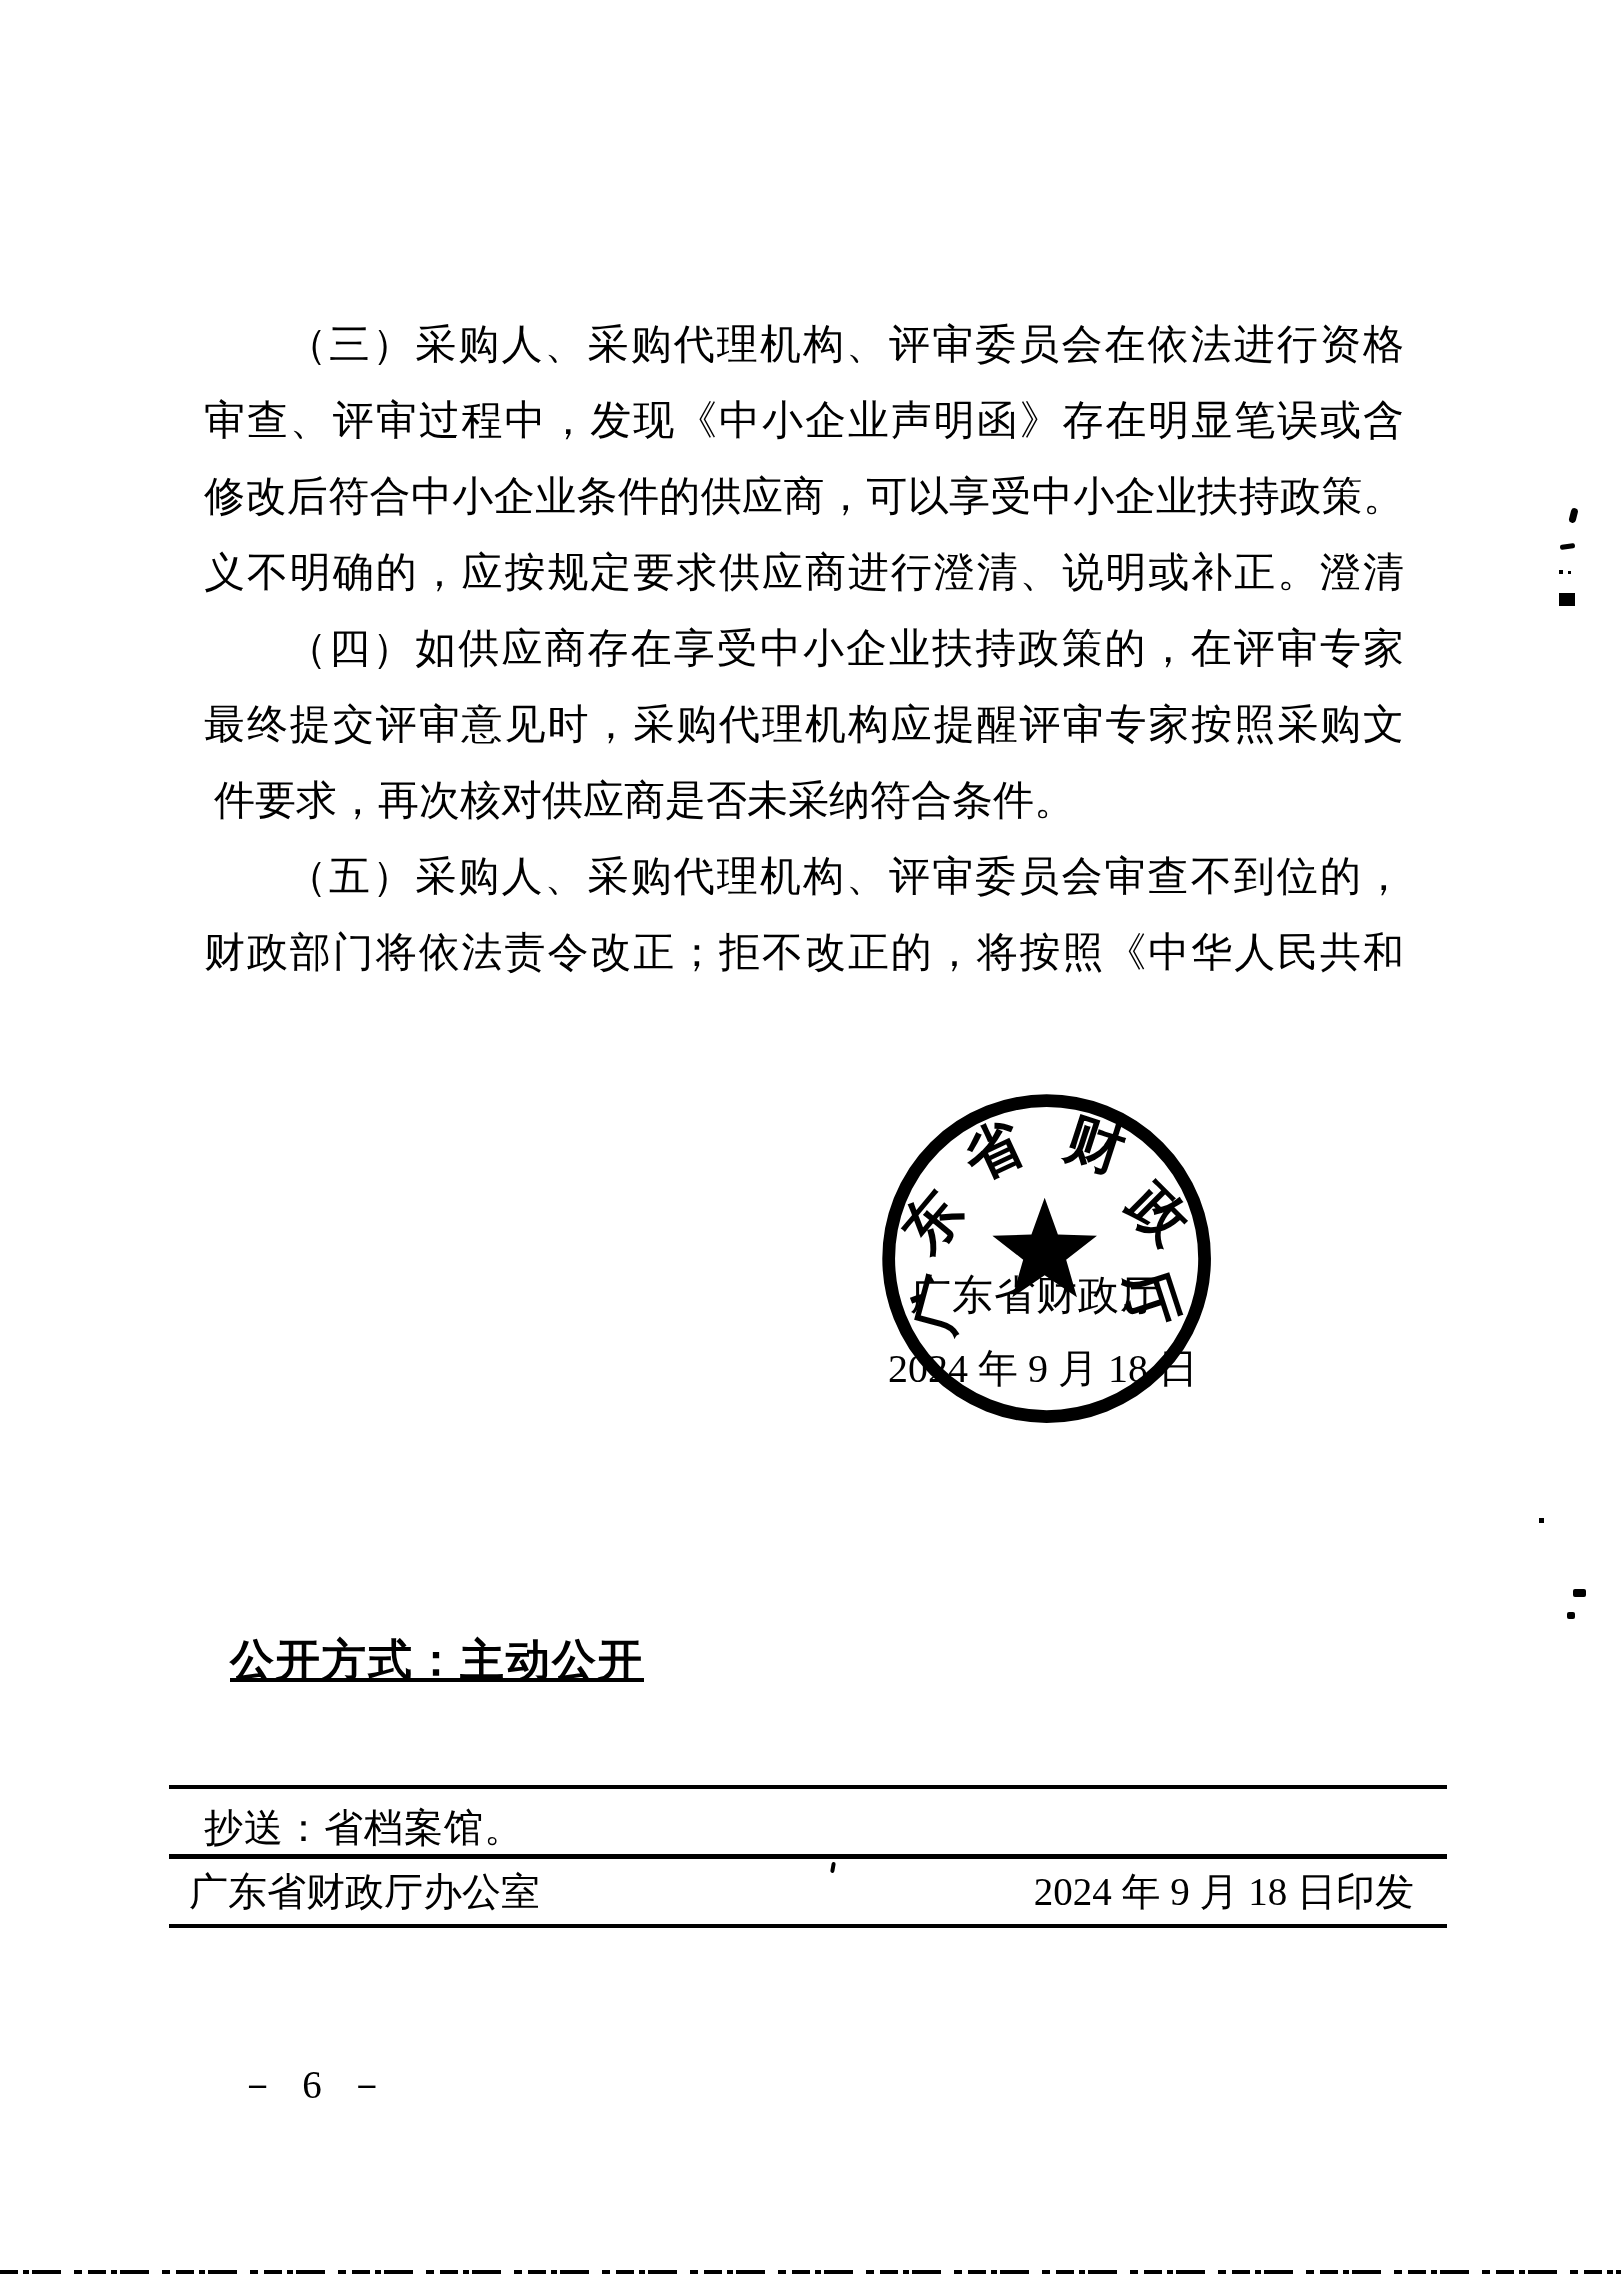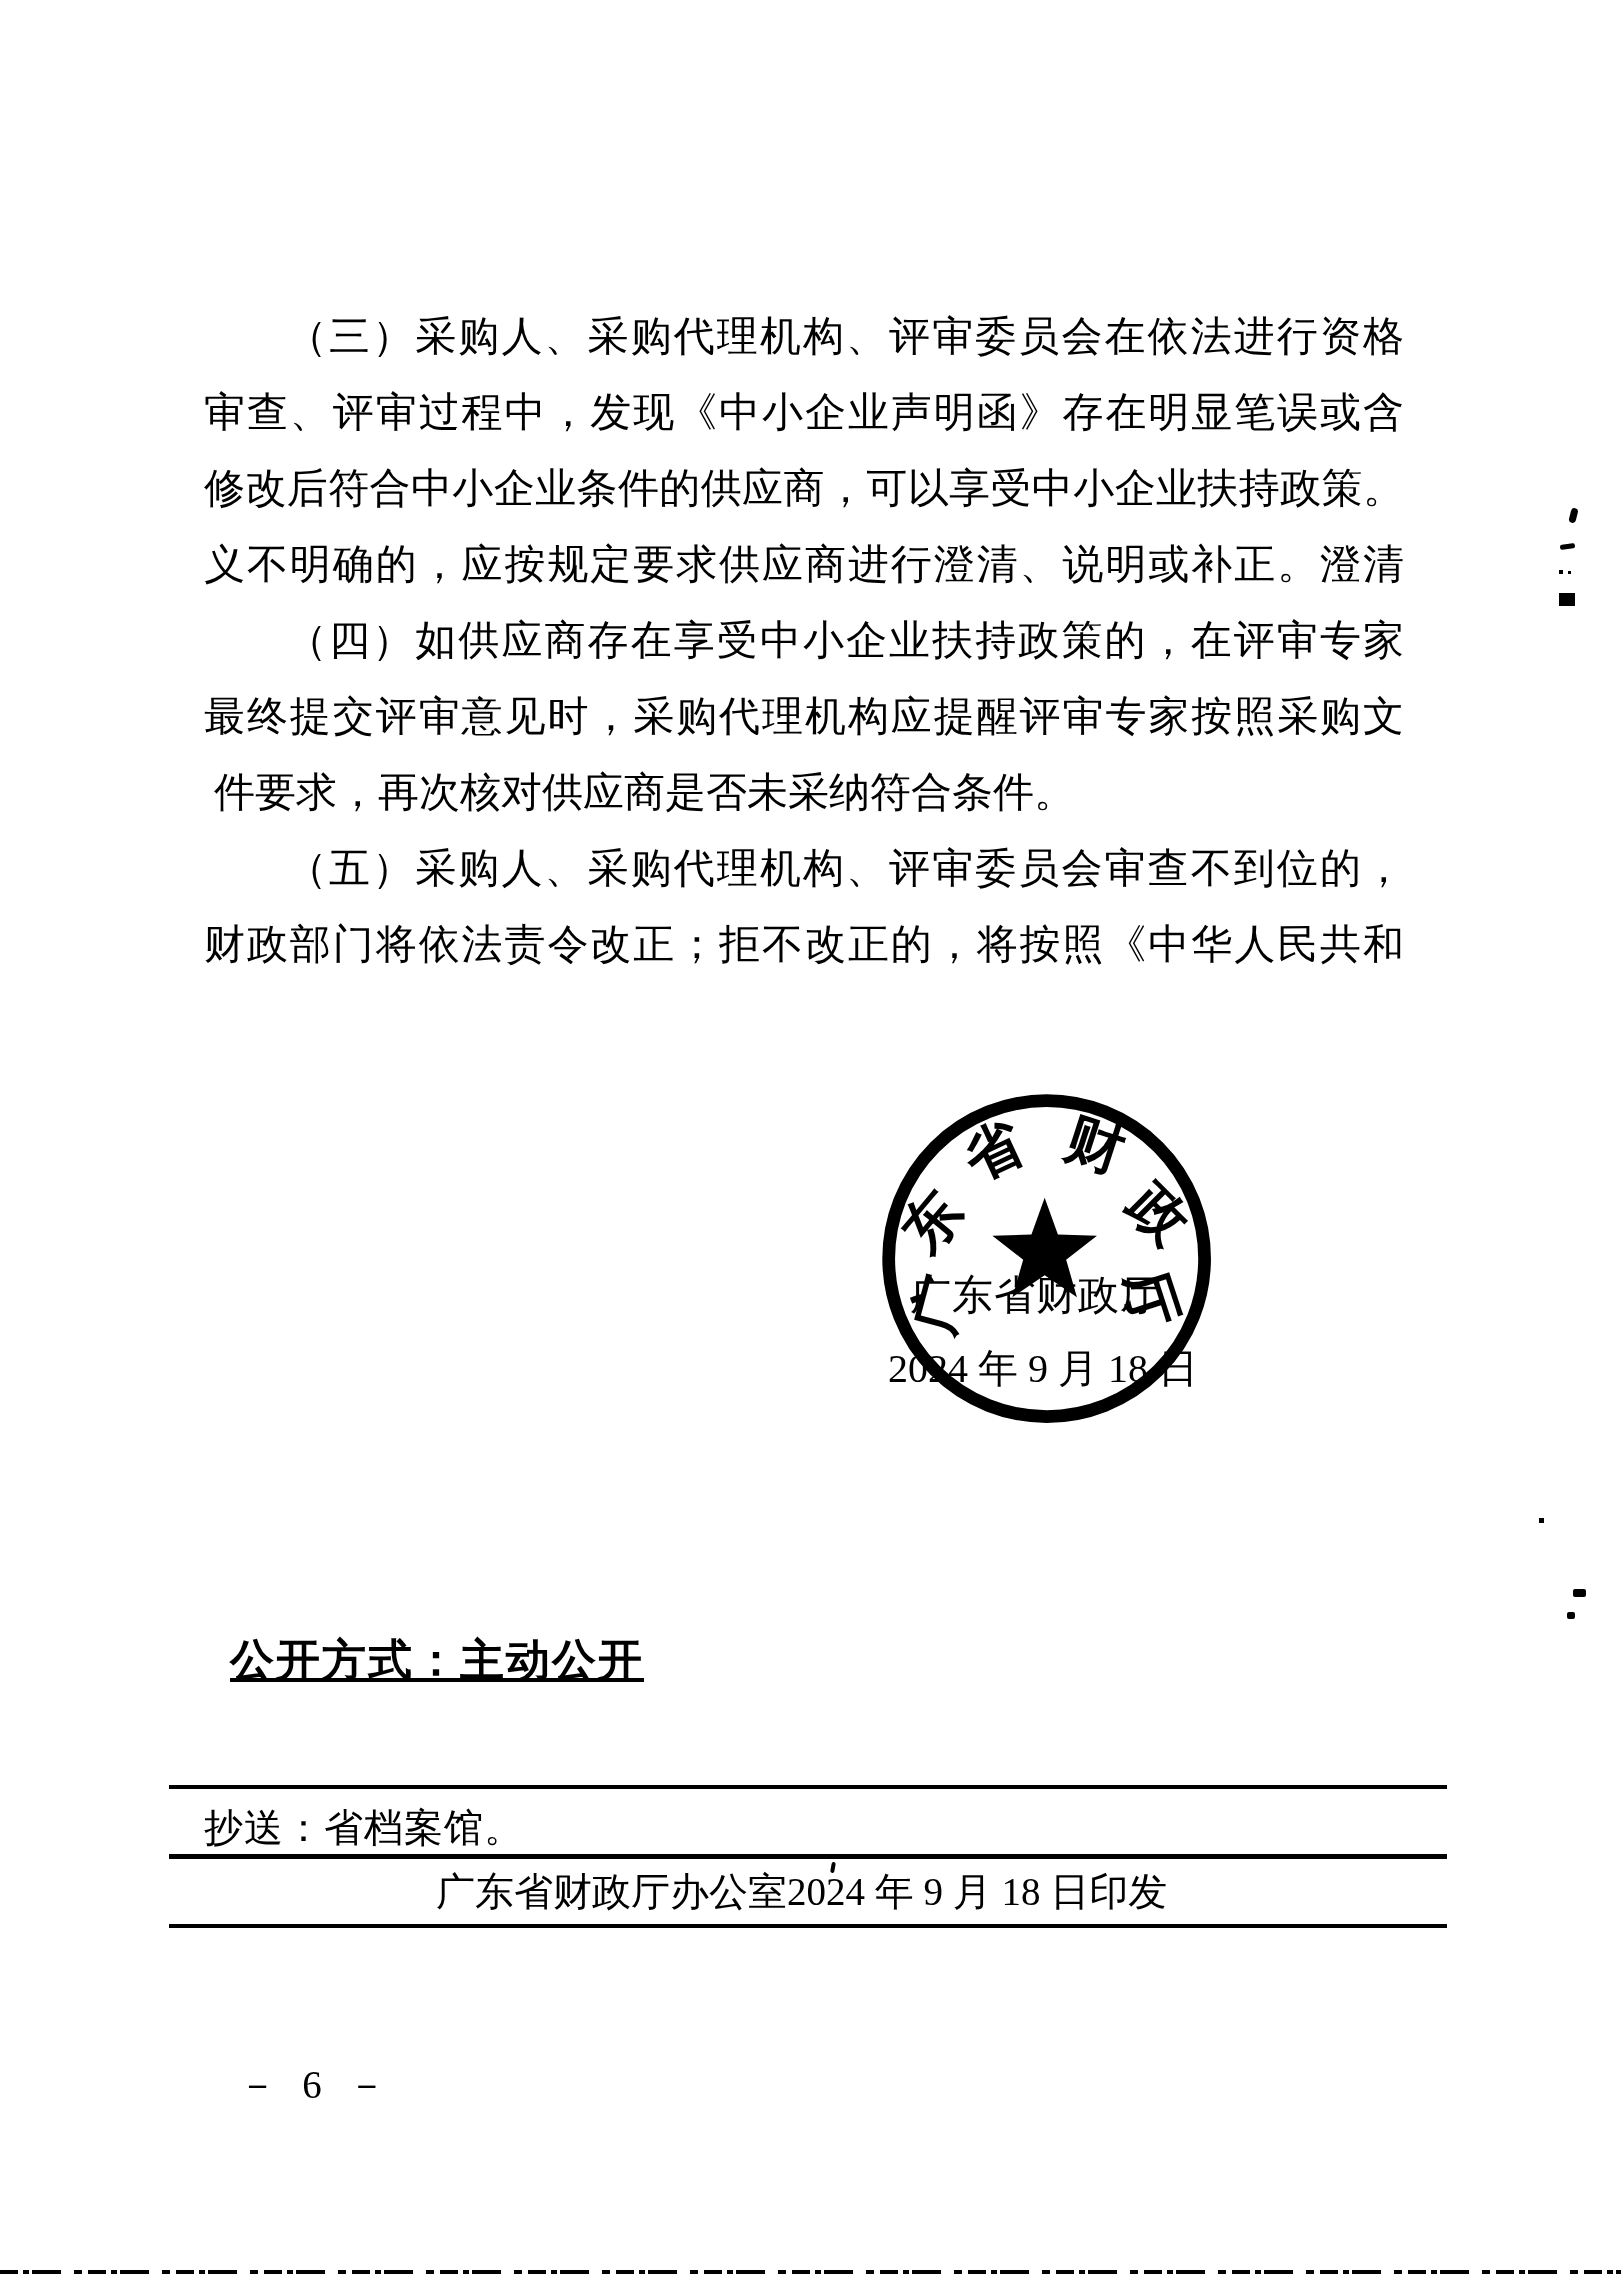--- a/index.html
+++ b/index.html
@@ -6,21 +6,21 @@
   .page{
     position:relative;
     width:1621px;height:2294px;
     background:#ffffff;
     font-family:"Liberation Serif","DejaVu Serif",serif;
     color:#000;
     overflow:hidden;
   }
   
   .body-text{
-    position:absolute;left:204px;top:298px;width:1200px;
+    position:absolute;left:204px;top:306px;width:1200px;
     font-size:41px;line-height:76px;
   }
   .line{
     text-align:justify;
     text-align-last:justify;
     height:76px;
     white-space:nowrap;
   }
   .line.indent{text-indent:82px;}
   .line.last{text-align-last:left;white-space:normal;margin-left:10px;}
@@ -51,21 +51,21 @@
   .rule1{top:1785px;height:3.9px;}
   .rule2{top:1854px;height:4.9px;}
   .rule3{top:1924px;height:3.9px;}
   .cc-line{
     position:absolute;left:204px;top:1804px;
     font-size:39px;line-height:47px;letter-spacing:1px;
   }
   .footer-row{
     position:absolute;left:189px;top:1868px;width:1225px;
     font-size:39px;line-height:47px;
-    display:flex;justify-content:center;
+    display:flex;justify-content:space-between;
   }
   .page-number{
     position:absolute;left:238px;top:2061px;
     font-size:39px;line-height:47px;letter-spacing:7.8px;
   }
   
   .speck{position:absolute;background:#000;}
   .sp1{left:1570px;top:508px;width:6.9px;height:14.7px;border-radius:3.9px;transform:rotate(14deg);}
   .sp2{left:1560px;top:544px;width:14.7px;height:4.9px;border-radius:2px;transform:rotate(-8deg);}
   .sp3{left:1559px;top:570px;width:3.9px;height:3.9px;}

